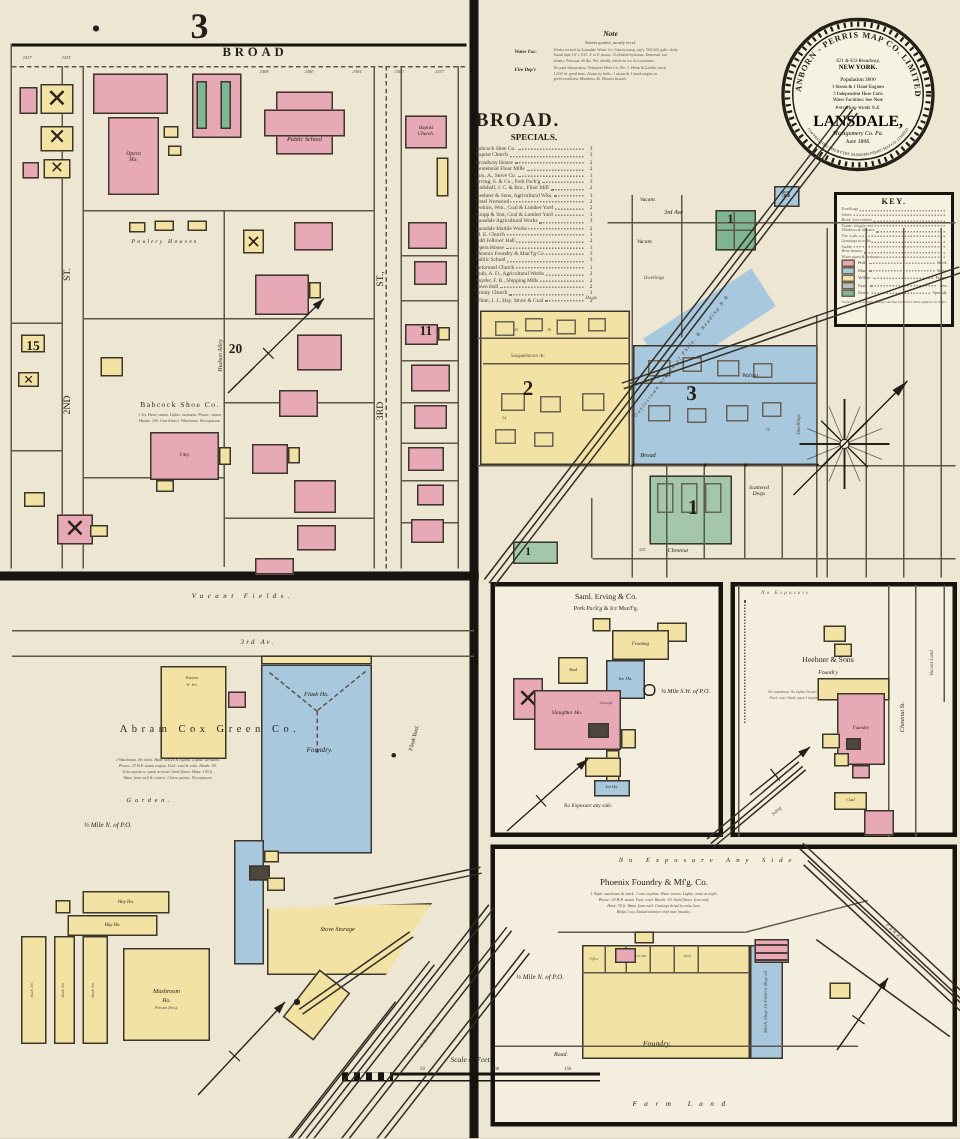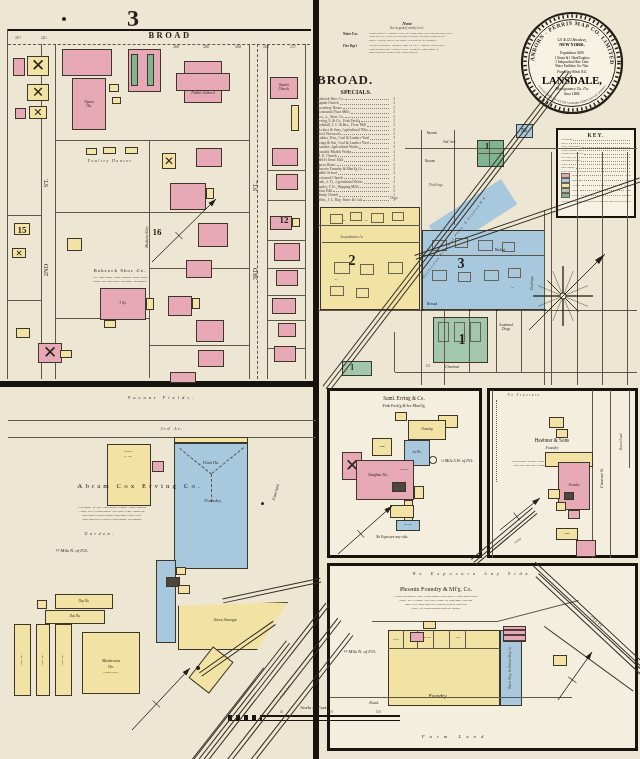--- a/index.html
+++ b/index.html
@@ -422,22 +422,22 @@
       <span style="font-size: 3.2px;">3 Sty.</span>
     </div>
     <div class="abs bldg" style="left: 146px; top: 298px; width: 8px; height: 12px; background: rgb(242, 227, 164);"></div>
     <div class="abs bldg" style="left: 104px; top: 320px; width: 12px; height: 8px; background: rgb(242, 227, 164);"></div>
     <div class="abs mtext" style="left: 46px; top: 183px; font-size: 6.5px; color: rgb(36, 31, 23); font-weight: 400; font-style: normal; letter-spacing: 0px; transform: translate(-50%, -50%) rotate(-90deg); white-space: pre-line;">ST.</div>
     <div class="abs mtext" style="left: 46px; top: 270px; font-size: 6.5px; color: rgb(36, 31, 23); font-weight: 400; font-style: normal; letter-spacing: 0px; transform: translate(-50%, -50%) rotate(-90deg); white-space: pre-line;">2ND</div>
     <div class="abs mtext" style="left: 255px; top: 186px; font-size: 6.5px; color: rgb(36, 31, 23); font-weight: 400; font-style: normal; letter-spacing: 0px; transform: translate(-50%, -50%) rotate(-90deg); white-space: pre-line;">ST.,</div>
     <div class="abs mtext" style="left: 255px; top: 274px; font-size: 6.5px; color: rgb(36, 31, 23); font-weight: 400; font-style: normal; letter-spacing: 0px; transform: translate(-50%, -50%) rotate(-90deg); white-space: pre-line;">3RD</div>
     <div class="abs mtext" style="left: 147px; top: 237px; font-size: 4px; color: rgb(36, 31, 23); font-weight: 400; font-style: italic; letter-spacing: 0px; transform: translate(-50%, -50%) rotate(-90deg); white-space: pre-line;">Hudson  Alley</div>
     <div class="abs mtext" style="left: 22px; top: 231px; font-size: 9px; color: rgb(36, 31, 23); font-weight: 700; font-style: normal; letter-spacing: 0px; transform: translate(-50%, -50%) rotate(0deg); white-space: pre-line;">15</div>
-    <div class="abs mtext" style="left: 157px; top: 233px; font-size: 9px; color: rgb(36, 31, 23); font-weight: 700; font-style: normal; letter-spacing: 0px; transform: translate(-50%, -50%) rotate(0deg); white-space: pre-line;">16</div>
-    <div class="abs mtext" style="left: 284px; top: 221px; font-size: 9px; color: rgb(36, 31, 23); font-weight: 700; font-style: normal; letter-spacing: 0px; transform: translate(-50%, -50%) rotate(0deg); white-space: pre-line;">12</div>
+    <div class="abs mtext" style="left: 157px; top: 233px; font-size: 9px; color: rgb(36, 31, 23); font-weight: 700; font-style: normal; letter-spacing: 0px; transform: translate(-50%, -50%) rotate(0deg); white-space: pre-line;">20</div>
+    <div class="abs mtext" style="left: 284px; top: 221px; font-size: 9px; color: rgb(36, 31, 23); font-weight: 700; font-style: normal; letter-spacing: 0px; transform: translate(-50%, -50%) rotate(0deg); white-space: pre-line;">11</div>
     <svg width="82" height="81" style="position: absolute; left: 143px; top: 190px; overflow: visible;">
       <line x1="9" y1="72" x2="73" y2="9" stroke="#241f17" stroke-width="0.9"></line>
       <polygon points="73,9 69.12272521422402,16.465034510006358 65.47483543874957,12.759241722222772" fill="#241f17"></polygon>
       <line x1="39.3875863225716" y1="49.10326229594576" x2="32.37241367742839" y2="41.97673770405425" stroke="#241f17" stroke-width="0.8"></line>
     </svg>
     <div class="abs bldg" style="left: 320px; top: 207px; width: 100px; height: 103px; background: rgb(242, 227, 164);"></div>
     <div class="abs bldg" style="left: 430px; top: 200px; width: 86px; height: 30px; background: rgb(168, 200, 222); border: none; transform: rotate(-33deg);"></div>
     <div class="abs bldg" style="left: 422px; top: 230px; width: 123px; height: 80px; background: rgb(168, 200, 222);"></div>
     <div class="abs bldg" style="left: 433px; top: 317px; width: 55px; height: 46px; background: rgb(163, 199, 171);"></div>
     <div class="abs bldg" style="left: 342px; top: 361px; width: 30px; height: 15px; background: rgb(163, 199, 171);"></div>
@@ -549,21 +549,21 @@
     <div class="abs mtext" style="left: 128px; top: 452px; font-size: 2.9px; color: rgb(85, 77, 62); font-weight: 400; font-style: italic; letter-spacing: 0px; transform: translate(-50%, -50%) rotate(0deg); white-space: pre-line;">Pattern</div>
     <div class="abs mtext" style="left: 128px; top: 457px; font-size: 2.9px; color: rgb(85, 77, 62); font-weight: 400; font-style: italic; letter-spacing: 0px; transform: translate(-50%, -50%) rotate(0deg); white-space: pre-line;">W. Ho.</div>
     <div class="abs bldg" style="left: 152px; top: 461px; width: 12px; height: 11px; background: rgb(231, 169, 182);"></div>
     <div class="abs bldg" style="left: 174px; top: 437px; width: 74px; height: 6px; background: rgb(242, 227, 164);"></div>
     <div class="abs bldg" style="left: 174px; top: 443px; width: 74px; height: 126px; background: rgb(168, 200, 222);"></div>
     <div class="abs mline" style="left: 180px; top: 448px; width: 41.2311px; border-top: 0.7px dashed rgb(94, 87, 72); transform: rotate(39.0939deg);"></div>
     <div class="abs mline" style="left: 244px; top: 448px; width: 41.2311px; border-top: 0.7px dashed rgb(94, 87, 72); transform: rotate(140.906deg);"></div>
     <div class="abs mline" style="left: 212px; top: 474px; width: 28px; border-top: 0.7px dashed rgb(94, 87, 72); transform: rotate(90deg);"></div>
     <div class="abs mtext" style="left: 211px; top: 463px; font-size: 4.2px; color: rgb(36, 31, 23); font-weight: 400; font-style: italic; letter-spacing: 0px; transform: translate(-50%, -50%) rotate(0deg); white-space: pre-line;">Flask  Ho.</div>
     <div class="abs mtext" style="left: 213px; top: 501px; font-size: 4.8px; color: rgb(36, 31, 23); font-weight: 400; font-style: italic; letter-spacing: 0px; transform: translate(-50%, -50%) rotate(0deg); white-space: pre-line;">Foundry.</div>
-    <div class="abs mtext" style="left: 140px; top: 487px; font-size: 7px; color: rgb(36, 31, 23); font-weight: 400; font-style: normal; letter-spacing: 3px; transform: translate(-50%, -50%) rotate(0deg); white-space: pre-line;">Abram   Cox   Erving   Co.</div>
+    <div class="abs mtext" style="left: 140px; top: 487px; font-size: 7px; color: rgb(36, 31, 23); font-weight: 400; font-style: normal; letter-spacing: 3px; transform: translate(-50%, -50%) rotate(0deg); white-space: pre-line;">Abram   Cox   Green   Co.</div>
     <div class="abs mtext" style="left: 112px; top: 508px; font-size: 2.7px; color: rgb(85, 77, 62); font-weight: 400; font-style: italic; letter-spacing: 0px; transform: translate(-50%, -50%) rotate(0deg); white-space: pre-line;">1 Watchman. No clock. Heat: stoves &amp; cupola. Lights: kerosene.</div>
     <div class="abs mtext" style="left: 112px; top: 512px; font-size: 2.7px; color: rgb(85, 77, 62); font-weight: 400; font-style: italic; letter-spacing: 0px; transform: translate(-50%, -50%) rotate(0deg); white-space: pre-line;">Power: 25 H.P. steam engine. Fuel: coal &amp; coke. Hands: 60.</div>
     <div class="abs mtext" style="left: 112px; top: 516px; font-size: 2.7px; color: rgb(85, 77, 62); font-weight: 400; font-style: italic; letter-spacing: 0px; transform: translate(-50%, -50%) rotate(0deg); white-space: pre-line;">Iron cupola w. spark arrester. Sand floors. Hose: 100 ft.</div>
     <div class="abs mtext" style="left: 112px; top: 520px; font-size: 2.7px; color: rgb(85, 77, 62); font-weight: 400; font-style: italic; letter-spacing: 0px; transform: translate(-50%, -50%) rotate(0deg); white-space: pre-line;">Water from well &amp; cistern. 2 force pumps. No exposure.</div>
     <div class="abs mtext" style="left: 100px; top: 534px; font-size: 4.2px; color: rgb(36, 31, 23); font-weight: 400; font-style: italic; letter-spacing: 2.5px; transform: translate(-50%, -50%) rotate(0deg); white-space: pre-line;">Garden.</div>
     <div class="abs mtext" style="left: 72px; top: 551px; font-size: 4.6px; color: rgb(36, 31, 23); font-weight: 400; font-style: italic; letter-spacing: 0px; transform: translate(-50%, -50%) rotate(0deg); white-space: pre-line;">½ Mile N. of P.O.</div>
     <div class="abs mtext" style="left: 276px; top: 492px; font-size: 3.8px; color: rgb(36, 31, 23); font-weight: 400; font-style: italic; letter-spacing: 0px; transform: translate(-50%, -50%) rotate(-75deg); white-space: pre-line;">Flask  Yard.</div>
     <div class="abs" style="left: 260.5px; top: 501.5px; width: 3px; height: 3px; border-radius: 50%; background: rgb(36, 31, 23);"></div>
     <div class="abs bldg" style="left: 156px; top: 560px; width: 20px; height: 83px; background: rgb(168, 200, 222);"></div>
     <div class="abs bldg" style="left: 176px; top: 567px; width: 10px; height: 8px; background: rgb(242, 227, 164);"></div>

